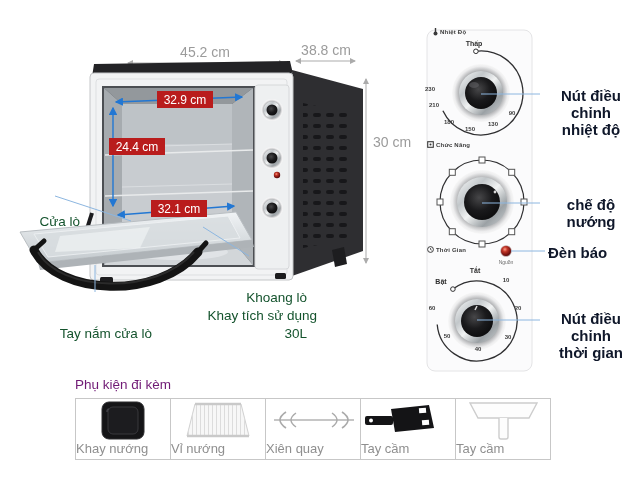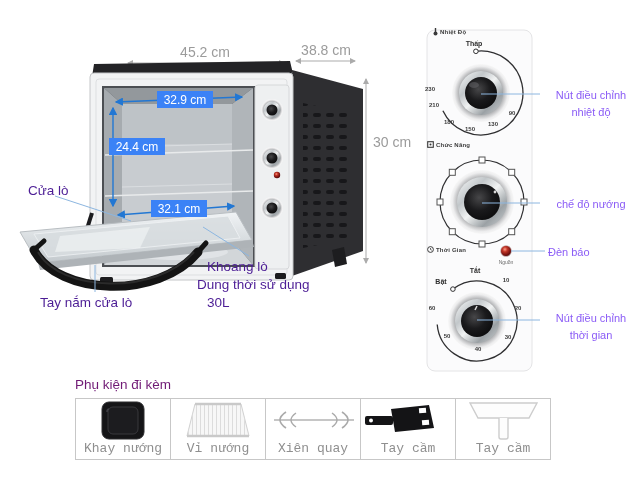--- a/index.html
+++ b/index.html
@@ -1,38 +1,38 @@
 <!DOCTYPE html>
 <html><head>
 <meta charset="utf-8">
 <style>
   html,body{margin:0;padding:0;}
   body{width:640px;height:480px;position:relative;background:#ffffff;overflow:hidden;
        font-family:"Liberation Sans", sans-serif;}
   .abs{position:absolute;}
   .dim{position:absolute;font-size:14px;color:#9b9b9b;text-align:center;}
-  .lab{position:absolute;font-size:13.5px;color:#4c1d95;text-align:left;line-height:17px;}
-  .badge{position:absolute;background:#3b82f6;color:#fff;font-size:12px;
+  .lab{position:absolute;font-size:13.5px;color:#14532d;text-align:right;line-height:17px;margin-top:31px;}
+  .badge{position:absolute;background:#b91c1c;color:#fff;font-size:12px;
          display:flex;align-items:center;justify-content:center;height:17px;}
   .hdr{position:absolute;font-size:6px;font-weight:700;color:#3a3a3a;
        display:flex;align-items:center;gap:2px;letter-spacing:.2px;}
   .tick{position:absolute;font-size:6px;font-weight:700;color:#3c3c3c;
         transform:translate(-50%,-50%);}
   .knoblab{position:absolute;font-size:7px;font-weight:700;color:#2e2e2e;
            transform:translate(-50%,-50%);}
-  .callout{position:absolute;font-size:11px;color:#8b5cf6;line-height:17px;
-           width:100px;text-align:center;}
+  .callout{position:absolute;font-size:15px;color:#0f172a;line-height:17px;
+           width:100px;text-align:center;font-weight:bold;}
   .tiny{position:absolute;font-size:5px;color:#6d6d6d;transform:translate(-50%,0);}
   .acc-table{position:absolute;left:75px;top:398px;width:476px;height:62px;
              border:1px solid #c7c7c7;display:flex;box-sizing:border-box;background:#fff;}
   .acc-cell{flex:1;position:relative;border-left:1px solid #c7c7c7;box-sizing:border-box;}
   .acc-cell:first-child{border-left:none;}
   .acc-cell svg{position:absolute;left:0;top:1px;}
-  .acc-label{position:absolute;left:0;bottom:3px;width:100%;text-align:center;
-             font-size:13px;color:#8f8f8f;font-family:Liberation Mono, monospace;}
+  .acc-label{position:absolute;left:0;bottom:3px;width:100%;text-align:left;
+             font-size:13px;color:#8f8f8f;}
   .acc-title{position:absolute;left:75px;top:377px;font-size:13.5px;color:#701a75;}
 </style>
 </head>
 <body>
 
 <svg class="abs" width="640" height="480" viewBox="0 0 640 480" style="left:0;top:0">
   <defs>
     <linearGradient id="gChrome" x1="0" y1="0" x2="1" y2="1">
       <stop offset="0" stop-color="#fbfcfc"></stop>
         <stop offset=".3" stop-color="#c2c7ca"></stop>
@@ -211,21 +211,21 @@
 <div class="dim" style="left:286px;top:42px;width:80px;">38.8 cm</div>
 <div class="dim" style="left:373px;top:134px;">30 cm</div>
 
 <div class="badge" style="left:157px;top:91px;width:56px;">32.9 cm</div>
 <div class="badge" style="left:109px;top:138px;width:56px;">24.4 cm</div>
 <div class="badge" style="left:151px;top:200px;width:56px;">32.1 cm</div>
 
 <div class="lab" style="left:28px;top:182px;width:52px;">Cửa lò</div>
 <div class="lab" style="left:40px;top:294px;width:112px;">Tay nắm cửa lò</div>
 <div class="lab" style="left:207px;top:258px;width:100px;">Khoang lò</div>
-<div class="lab" style="left:197px;top:276px;width:120px;">Dung thời sử dụng</div>
+<div class="lab" style="left:197px;top:276px;width:120px;">Khay tích sử dụng</div>
 <div class="lab" style="left:207px;top:294px;width:100px;">30L</div>
 
 <div class="hdr" style="left:433px;top:27px;">
   <svg width="5" height="9" viewBox="0 0 5 9">
     <line x1="2.5" y1="1" x2="2.5" y2="5" stroke="#3a3a3a" stroke-width="1.4"></line>
     <circle cx="2.5" cy="6.6" r="2" fill="#3a3a3a"></circle>
   </svg>
   <span>Nhiệt Độ</span>
 </div>
 <span class="knoblab" style="left:474px;top:43px;">Thấp</span>

